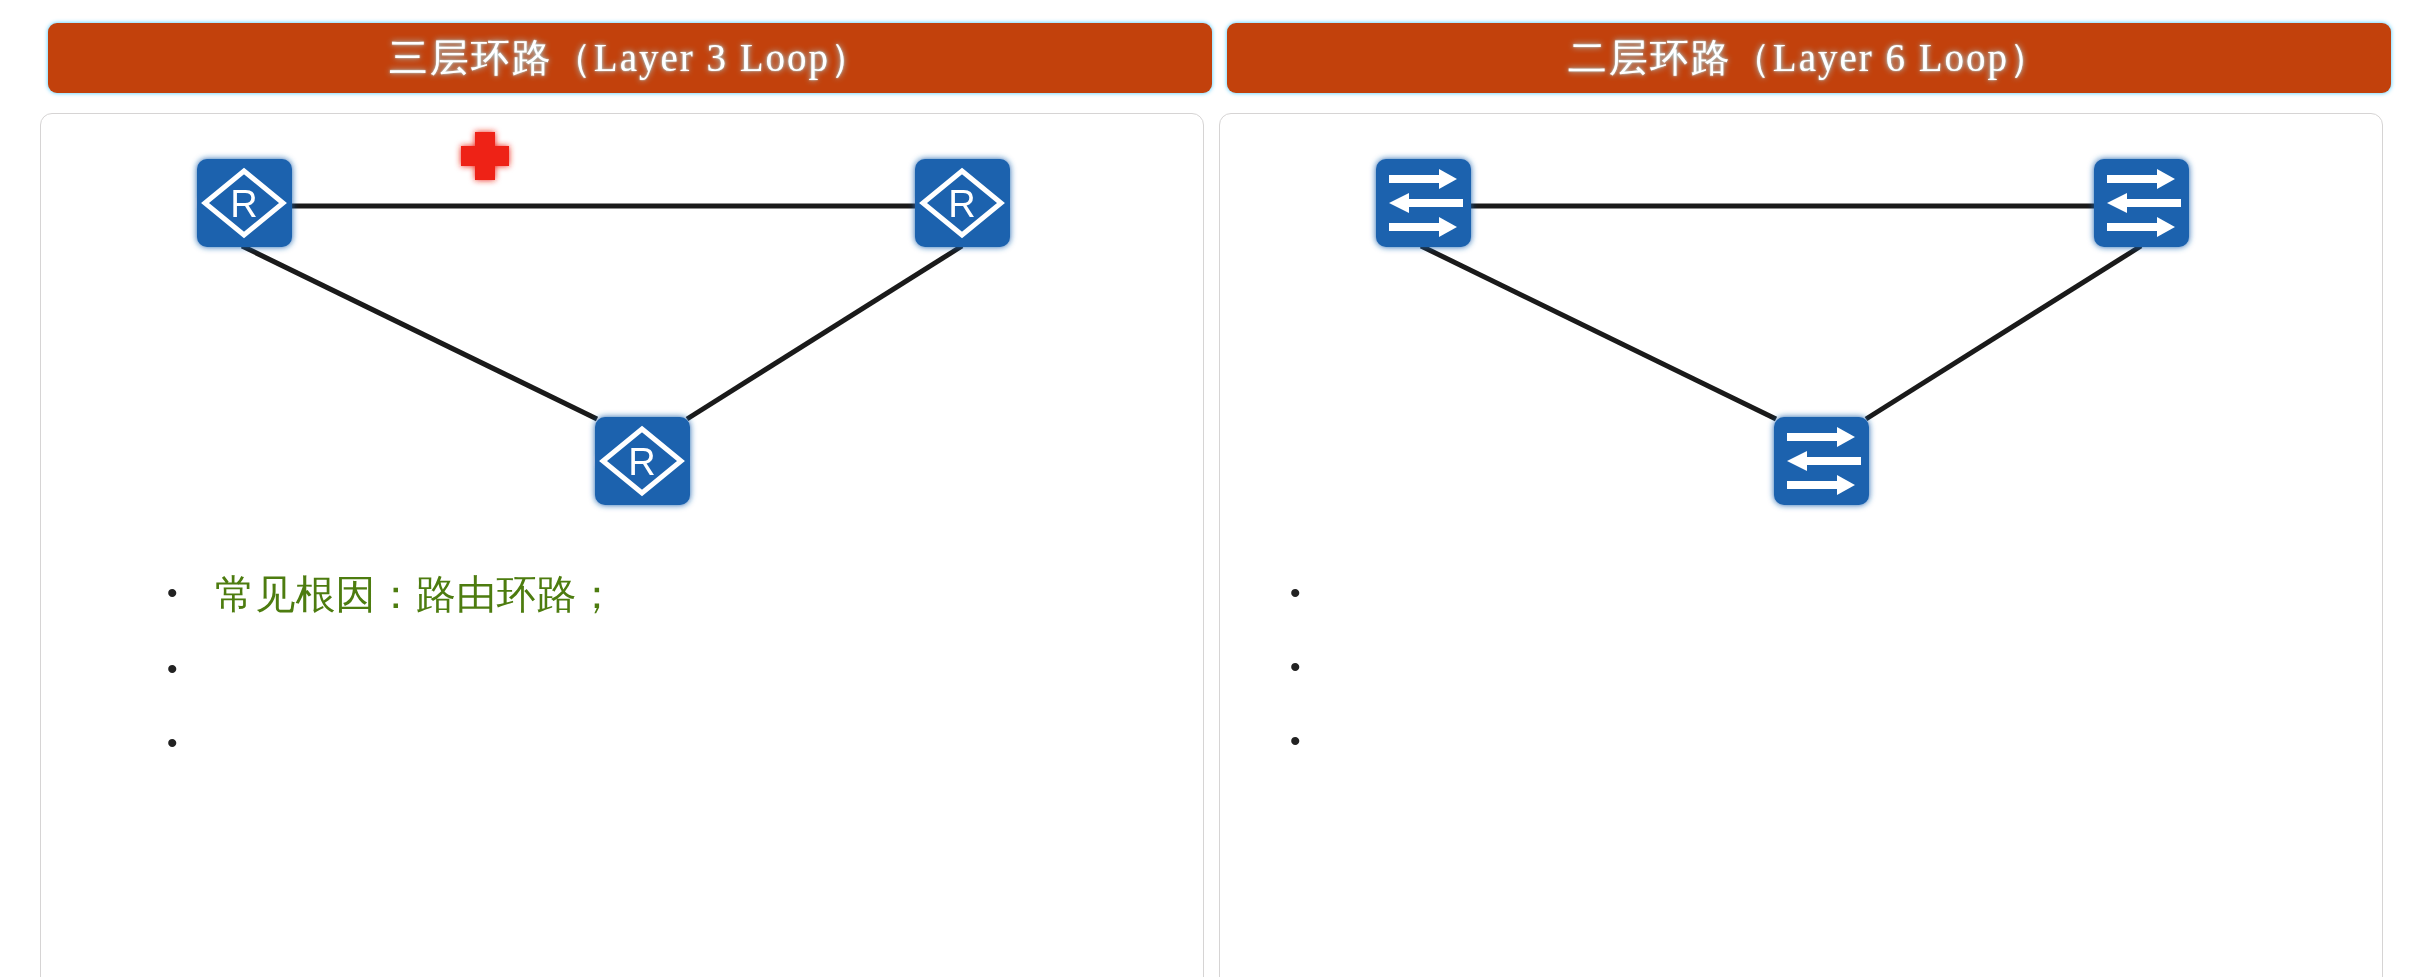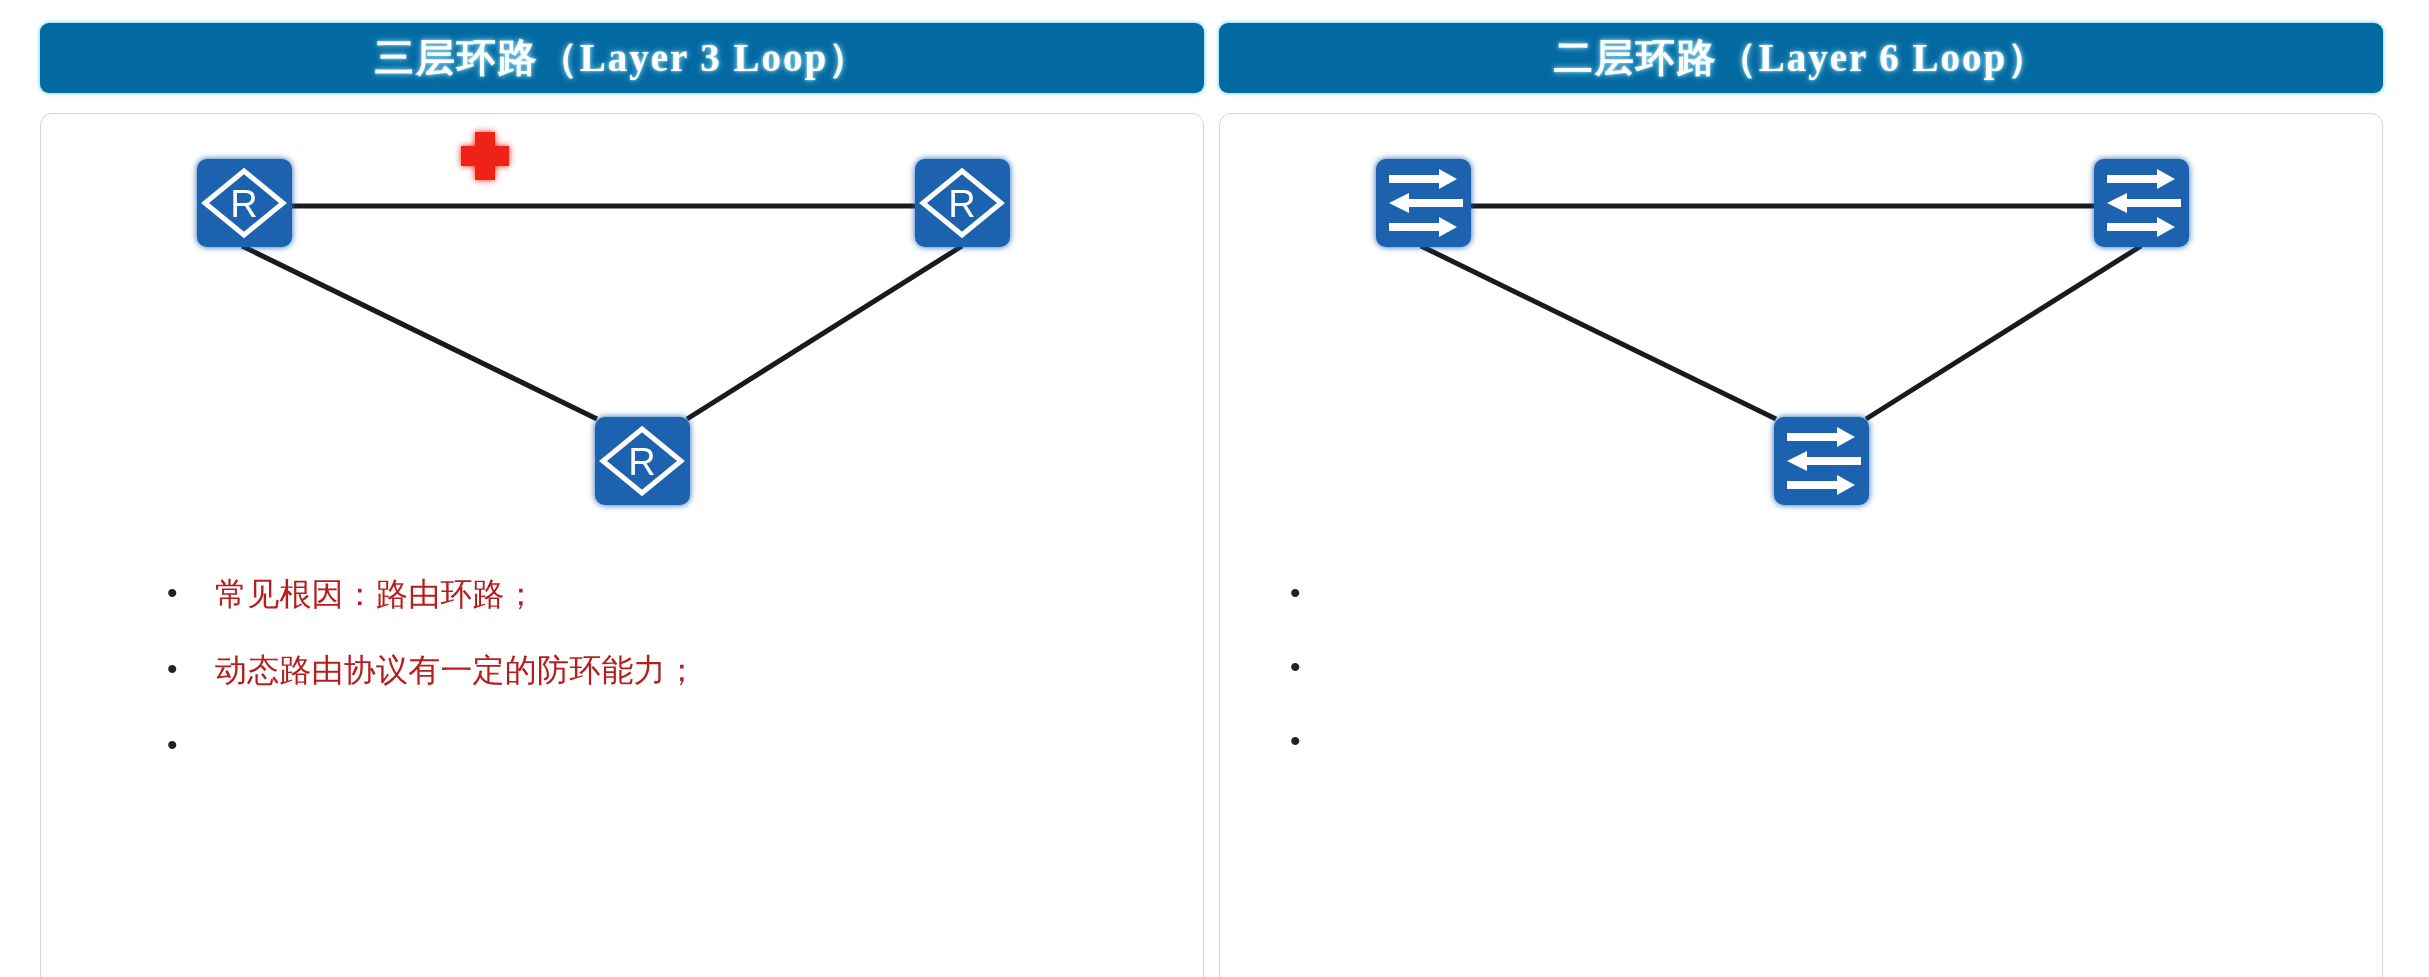--- a/index.html
+++ b/index.html
@@ -26,31 +26,30 @@
   .panel {
     position: absolute;
     top: 0;
   }
   .panel-left  { left: 40px;   width: 1164px; }
   .panel-right { left: 1219px; width: 1164px; }
 
   .panel-header {
     position: absolute;
     top: 23px;
-    left: 0;
+    left: 8px;
     width: 100%;
     height: 70px;
     border-radius: 9px;
-    background: #0369a1;
+    background: #c2410c;
     box-shadow: 0 0 4px rgba(30,190,255,0.85);
     display: flex;
     align-items: center;
     justify-content: center;
     box-sizing: border-box;
-    font-weight: bold;
   }
   .panel-title {
     color: #ffffff;
     font-family: "Liberation Serif", "DejaVu Serif", serif;
     font-size: 39px;
     letter-spacing: 2px;
     white-space: nowrap;
     text-shadow: 0 0 6px rgba(160,235,255,0.95), 0 0 2px rgba(200,245,255,0.9);
   }
 
@@ -104,23 +103,23 @@
     width: 56px;
     font-size: 30px;
     line-height: 48px;
     color: #222;
     text-align: left;
     padding-left: 8px;
     box-sizing: border-box;
   }
   .bullet-text {
     flex: 1 1 auto;
-    font-size: 32px;
+    font-size: 40px;
     line-height: 50px;
-    color: #b91c1c;
+    color: #4d7c0f;
     max-width: 760px;
     letter-spacing: 0.2px;
   }
   .panel-right .bullet-text { max-width: 800px; }
 </style>
 </head>
 <body>
 
 <div class="stage">
 
@@ -174,21 +173,20 @@
         </svg>
       </div>
 
       <ul class="bullets">
         <li class="bullet">
           <span class="bullet-dot">•</span>
           <span class="bullet-text">常见根因：路由环路；</span>
         </li>
         <li class="bullet">
           <span class="bullet-dot">•</span>
-          <span class="bullet-text">动态路由协议有一定的防环能力；</span>
         </li>
         <li class="bullet">
           <span class="bullet-dot">•</span>
         </li>
       </ul>
 
     </div>
   </section>
 
   <section class="panel panel-right">

